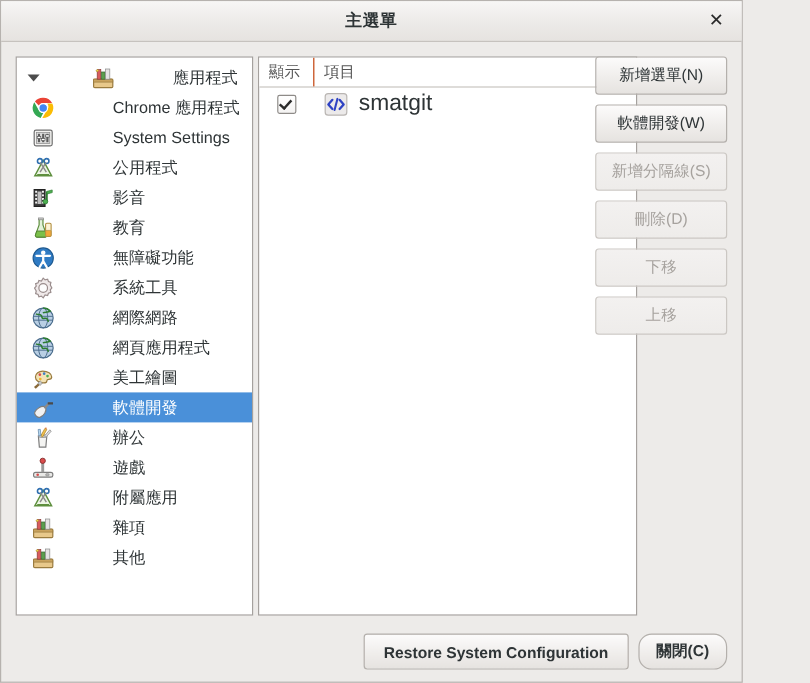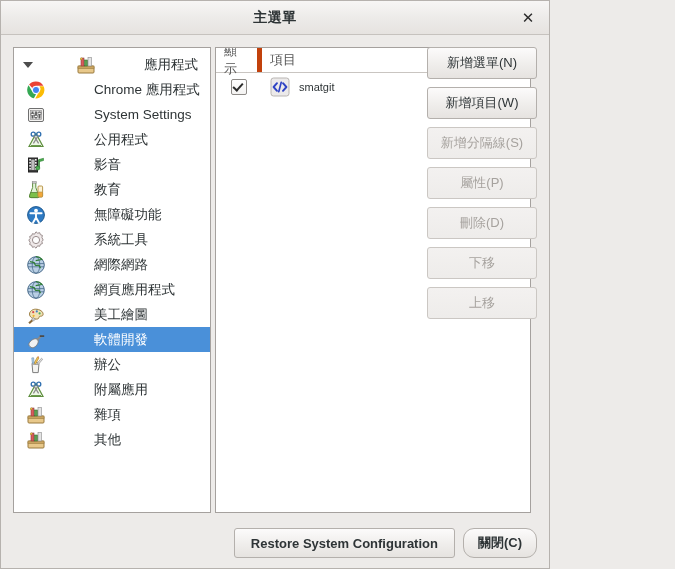--- a/index.html
+++ b/index.html
@@ -14,21 +14,21 @@
     font-family: "Liberation Sans", "DejaVu Sans", sans-serif;
     font-size: 13px;
     color: #2e3436;
     overflow: hidden;
     -webkit-font-smoothing: antialiased;
   }
 
   
   .window {
     position: relative;
-    width: 550px;
+    width: 619px;
     height: 569px;
     box-sizing: border-box;
     background: #edebe9;
     border: 1px solid #b6b2ae;
     display: flex;
     flex-direction: column;
   }
 
   
   .titlebar {
@@ -157,21 +157,21 @@
   }
   .col-head {
     display: flex;
     align-items: center;
     font-size: 13px;
     color: #555;
     padding: 0 8px;
     box-sizing: border-box;
     cursor: pointer;
   }
-  .col-show { width: 46px; flex: 0 0 46px; border-right: 5px solid #c2410c; font-family: Liberation Serif, serif; }
+  .col-show { width: 46px; flex: 0 0 46px; border-right: 1px solid #c2410c; font-family: Liberation Serif, serif; }
   .col-item { flex: 1 1 auto; }
 
   .list-row {
     display: flex;
     align-items: center;
     height: 28px;
   }
   .cell-show {
     width: 46px; flex: 0 0 46px;
     display: flex; align-items: center; justify-content: center;
@@ -191,21 +191,21 @@
   }
   .checkbox.checked::after {
     content: "";
     position: absolute;
     left: 3px; top: 1px;
     width: 4px; height: 8px;
     border: solid #2b2b2b;
     border-width: 0 2px 2px 0;
     transform: rotate(42deg);
   }
-  .item-label { font-size: 11px; }
+  .item-label { font-size: 19px; }
 
   
   .btn-col {
     position: absolute;
     right: 12px;
     top: 12px;
     width: 110px;
     display: flex;
     flex-direction: column;
     gap: 8px;
@@ -427,20 +427,32 @@
                   <path d="M11.4 2l1-1.1.6 1.8z" fill="#d86a3a"></path>
                   <path d="M11 8.4l4.5-5.2 1.2 1.1-4.3 5z" fill="#dcdcdc" stroke="#8a8a8a" stroke-width=".6"></path>
                   <path d="M6.4 8.3l-.6-5.4 1.8-.1.5 5.4z" fill="#b8d8f0" stroke="#5e85a8" stroke-width=".6"></path>
                 </svg>
               </span>
               <span class="tree-label">辦公</span>
             </div>
             <div class="tree-row child">
               <span class="tree-icon">
                 <svg width="20" height="20" viewBox="0 0 20 20">
+                  <path d="M3.6 13.6h12.8c1 0 1.6.7 1.6 1.6v1c0 .9-.6 1.4-1.6 1.4H3.6c-1 0-1.6-.5-1.6-1.4v-1c0-.9.6-1.6 1.6-1.6z" fill="#e9e9e7" stroke="#7d7d7d" stroke-width="1"></path>
+                  <path d="M9.6 13.6V5" stroke="#9a9a9a" stroke-width="2.4"></path>
+                  <circle cx="9.6" cy="4" r="2.2" fill="#d94c4c" stroke="#8a3030" stroke-width=".8"></circle>
+                  <circle cx="5.4" cy="15.6" r="1.1" fill="#d94c4c"></circle>
+                  <rect x="12.2" y="14.8" width="2.6" height="1.7" rx=".4" fill="#bdbdbd" stroke="#7d7d7d" stroke-width=".5"></rect>
+                </svg>
+              </span>
+              <span class="tree-label">遊戲</span>
+            </div>
+            <div class="tree-row child">
+              <span class="tree-icon">
+                <svg width="20" height="20" viewBox="0 0 20 20">
                   <path d="M3 16.5L10 3.5l7 13z" fill="#eef6e6" stroke="#5e8f3e" stroke-width="1.2"></path>
                   <path d="M5 15.5h10" stroke="#5e8f3e" stroke-width=".9"></path>
                   <circle cx="7.2" cy="4.2" r="2" fill="none" stroke="#2f6fb0" stroke-width="1.3"></circle>
                   <circle cx="12.8" cy="4.2" r="2" fill="none" stroke="#2f6fb0" stroke-width="1.3"></circle>
                   <path d="M7.6 5.4l5 8M12.4 5.4l-5 8" stroke="#8a8a8a" stroke-width="1.2"></path>
                 </svg>
               </span>
               <span class="tree-label">附屬應用</span>
             </div>
             <div class="tree-row child">
@@ -494,23 +506,22 @@
                 </span>
                 <span class="item-label">smatgit</span>
               </span>
             </div>
           </div>
       </div>
     </div>
 
     <div class="btn-col" id="btn-col">
         <div class="btn">新增選單(N)</div>
-        <div class="btn">新增項目(W)</div>
+        <div class="btn">軟體開發(W)</div>
         <div class="btn disabled">新增分隔線(S)</div>
-        <div class="btn disabled">屬性(P)</div>
         <div class="btn disabled">刪除(D)</div>
         <div class="btn disabled">下移</div>
         <div class="btn disabled">上移</div>
       </div>
 
     <div class="bottom-bar">
       <div class="btn btn-wide">Restore System Configuration</div>
       <div class="btn btn-close">關閉(C)</div>
     </div>
 

